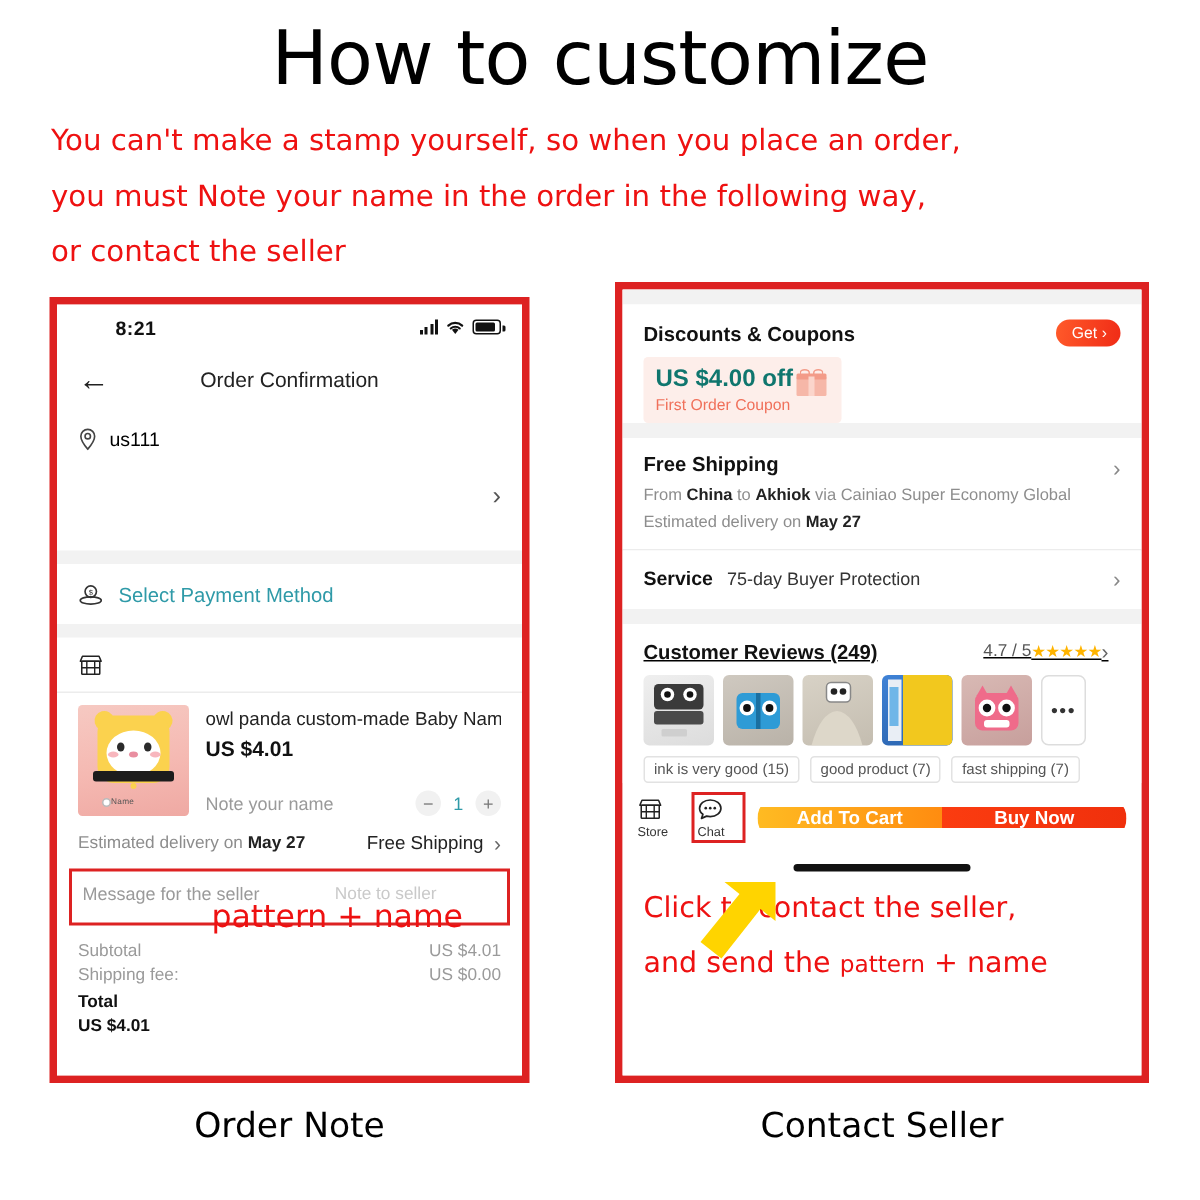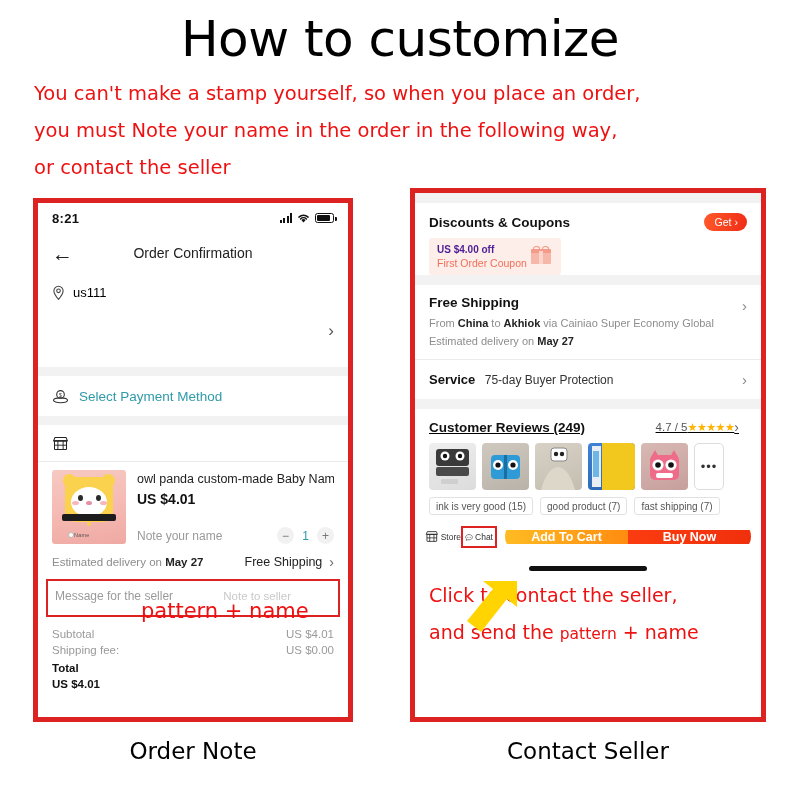--- a/index.html
+++ b/index.html
@@ -42,21 +42,21 @@
     font-size: 23px; color: #000;
     font-family: "DejaVu Sans", sans-serif;
   }
   #cap-left  { left: 33px;  top: 738px; width: 320px; }
   #cap-right { left: 410px; top: 738px; width: 356px; }
 
   
   .phone { position:absolute; inset:0; background:#fff; }
   .statusbar {
     height: 30px; display:flex; align-items:center;
-    padding: 0 14px; justify-content: space-between;
+    padding: 0 14px; justify-content: space-between; margin-left: 25px;
   }
   .clock { font-size: 13px; font-weight: 700; color:#111; letter-spacing:.3px;}
   .status-icons { display:flex; align-items:center; gap:5px; }
   .sig { display:flex; align-items:flex-end; gap:1.5px; height:10px; }
   .sig i { display:block; width:2px; background:#111; }
   .sig i:nth-child(1){height:3px;} .sig i:nth-child(2){height:5px;}
   .sig i:nth-child(3){height:7px;} .sig i:nth-child(4){height:10px;}
   .batt { width:19px; height:10px; border:1.4px solid #111; border-radius:2.5px; position:relative; }
   .batt::after{content:"";position:absolute;right:-3.5px;top:2.5px;width:2px;height:4px;background:#111;border-radius:0 1px 1px 0;}
   .batt i{position:absolute;left:1.2px;top:1.2px;bottom:1.2px;width:13px;background:#111;border-radius:1px;}
@@ -124,21 +124,21 @@
 
   
   .rsec { background:#fff; }
   .rgap { height:10px; background:#f2f2f2; }
   .coupon-head { display:flex; align-items:center; justify-content:space-between; padding:10px 14px 0 14px;}
   .coupon-title { font-size:13.5px; font-weight:700; color:#111; }
   .get-pill { background:linear-gradient(100deg,#ff5a2a,#f02b16); color:#fff; font-size:10.5px;
               padding:3px 9px 3px 11px; border-radius:10px; display:flex; align-items:center; gap:3px;}
   .coupon-card { margin:7px 14px 0 14px; width:132px; background:#fdeeea; border-radius:3px;
                  padding:6px 8px; position:relative; }
-  .cc-l1 { font-size:10px; font-weight:700; color:#4c1d95; }
+  .cc-l1 { font-size:16px; font-weight:700; color:#0f766e; }
   .cc-l2 { font-size:10.5px; color:#f0705a; margin-top:2px; }
   .gift { position:absolute; right:10px; top:8px; width:20px; height:18px; }
   .gift .gbody{position:absolute;bottom:0;left:0;width:20px;height:13px;background:#f6b7a8;border-radius:1px;}
   .gift .gband{position:absolute;bottom:0;left:8px;width:4px;height:13px;background:#fbd5cb;}
   .gift .gtop{position:absolute;top:3px;left:0;width:20px;height:4px;background:#f39b88;border-radius:1px;}
   .gift .gb1,.gift .gb2{position:absolute;top:0;width:7px;height:5px;border:1.6px solid #f39b88;border-radius:50% 50% 0 0;border-bottom:none;}
   .gift .gb1{left:2px;} .gift .gb2{right:2px;}
 
   .ship-sec { padding:10px 14px 10px 14px; position:relative; }
   .ship-title { font-size:13.5px; font-weight:700; color:#111; }
@@ -157,21 +157,21 @@
   .stars { color:#ffb400; font-size:11px; letter-spacing:-0.5px; }
   .thumbs { display:flex; gap:6px; padding:8px 14px 0 14px; }
   .thumb { width:47px; height:47px; border-radius:4px; overflow:hidden; position:relative; flex:0 0 auto;}
   .more-thumb { width:30px; height:47px; border:1px solid #ddd; border-radius:5px;
                 display:flex; align-items:center; justify-content:center; color:#333; font-size:13px; letter-spacing:1px;}
   .tags { display:flex; gap:7px; padding:7px 14px 0 14px; }
   .tag { border:1px solid #e2e2e2; border-radius:3px; padding:3px 6px; font-size:10px; color:#555;
          white-space:nowrap; height:18px; overflow:hidden; }
 
   .bottombar { display:flex; align-items:center; gap:0; padding:6px 10px 0 10px; position:relative; }
-  .bb-item { width:36px; display:flex; flex-direction:row; align-items:center; gap:2px; }
+  .bb-item { width:36px; display:flex; flex-direction:column; gap:2px; }
   .bb-lbl { font-size:8.5px; color:#333; }
   .chat-hl { border:2.5px solid #dd2222; padding:2px 2px 1px 2px; }
   .cta { flex:1; display:flex; height:31px; border-radius:16px; overflow:hidden; margin-left:8px;align-items:center; }
   .cta-a { flex:1; background:linear-gradient(90deg,#ffbb22,#ff8c10); color:#fff; font-size:12.5px;
            font-weight:700; display:flex; align-items:center; justify-content:center; }
   .cta-b { flex:1; background:linear-gradient(90deg,#fb3c10,#f0300c); color:#fff; font-size:12.5px;
            font-weight:700; display:flex; align-items:center; justify-content:center; }
   .homebar { width:118px; height:5px; background:#111; border-radius:3px; margin:14px auto 0 auto; }
 
   .arrow-svg { position:absolute; left:50px; top:62px; }

